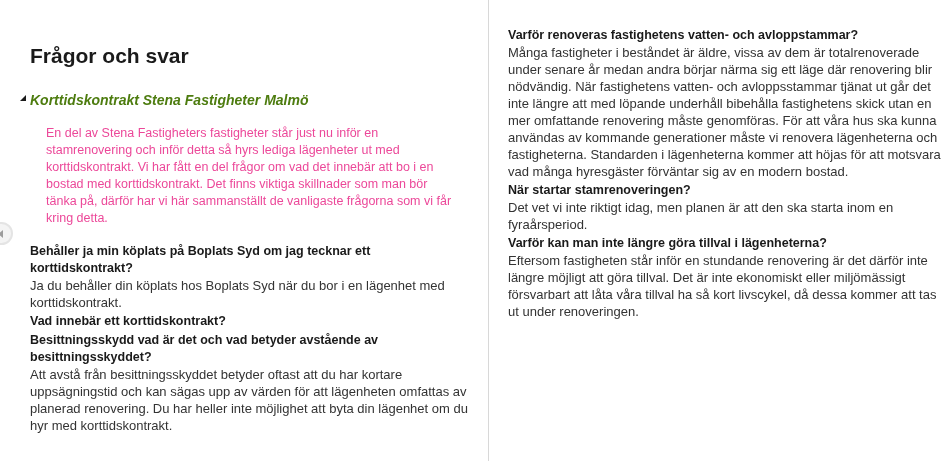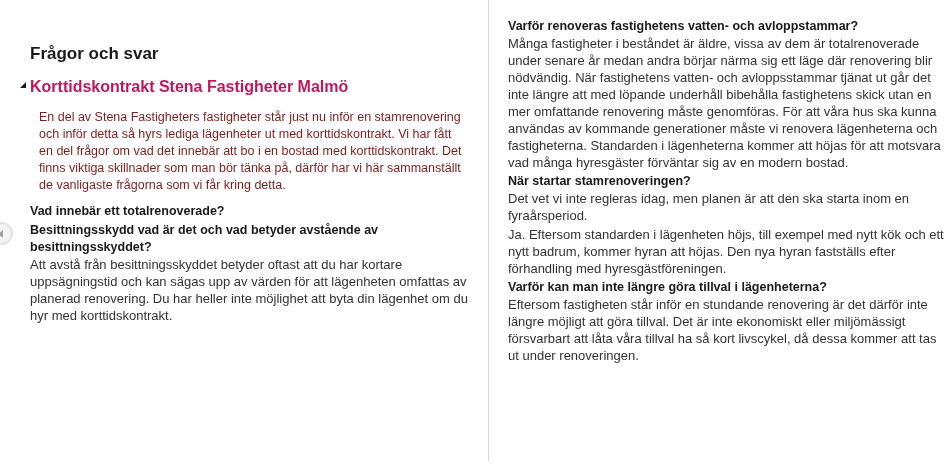--- a/index.html
+++ b/index.html
@@ -9,34 +9,34 @@
     background: #ffffff; overflow: hidden; color: #333333;
   }
   .divider {
     position: absolute; left: 488px; top: 0; width: 1px; height: 461px;
     background: #d8d8d8;
   }
   .col { position: absolute; }
   .col-left  { left: 30px;  top: 44px; width: 441px; }
   .col-right { left: 508px; top: 10px; width: 438px; }
   .page-title {
-    margin: 0 0 14px 0; font-size: 17px; font-weight: bold; color: #1a1a1a;
+    margin: 0 0 23px 0; font-size: 21px; font-weight: bold; color: #1a1a1a;
   }
   .section-head {
     position: relative; margin: 0 0 13px 0; cursor: pointer;
   }
-  .section-title { font-size: 16px; font-weight: bold; color: #be185d; }
+  .section-title { font-size: 14px; font-weight: bold; color: #4d7c0f; font-style: italic; }
   .tri-icon {
     position: absolute; left: -10px; top: 4px; width: 6px; height: 6px;
     background: #1a1a1a;
     clip-path: polygon(100% 0, 100% 100%, 0 100%);
   }
-  .intro { margin: 9px; font-size: 12.5px; line-height: 17px; color: #7f1d1d; }
+  .intro { margin: 16px; font-size: 12.5px; line-height: 17px; color: #ec4899; }
   .qa { margin-top: 2px; }
-  .col-right .qa:first-child { margin-top: 8px; }
+  .col-right .qa:first-child { margin-top: 17px; }
   .question {
     margin: 0; font-size: 12.5px; line-height: 17px;
     font-weight: bold; color: #1a1a1a;
   }
   .answer-wrap p {
     margin: 0; font-size: 13px; line-height: 17px; color: #333333;
   }
   .prev-btn {
     position: absolute; left: -10px; top: 222px; width: 23px; height: 23px;
     border-radius: 50%; border: 2px solid #e4e4e4; background: #f4f4f4;
@@ -64,23 +64,29 @@
     <h1 class="page-title">Frågor och svar</h1>
 
     <div class="section-head">
       <span class="tri-icon"></span>
       <span class="section-title">Korttidskontrakt Stena Fastigheter Malmö</span>
     </div>
 
     <p class="intro">En del av Stena Fastigheters fastigheter står just nu inför en stamrenovering och inför detta så hyrs lediga lägenheter ut med korttidskontrakt. Vi har fått en del frågor om vad det innebär att bo i en bostad med korttidskontrakt. Det finns viktiga skillnader som man bör tänka på, därför har vi här sammanställt de vanligaste frågorna som vi får kring detta.</p>
 
     <div>
+  <div class="qa">
+    <h3 class="question">Behåller ja min köplats på Boplats Syd om jag tecknar ett korttidskontrakt?</h3>
+    <div class="answer-wrap">
+            <p>Ja du behåller din köplats hos Boplats Syd när du bor i en lägenhet med korttidskontrakt.</p>
+          </div>
+  </div>
 
   <div class="qa">
-    <h3 class="question">Vad innebär ett totalrenoverade?</h3>
+    <h3 class="question">Vad innebär ett korttidskontrakt?</h3>
   </div>
 
   <div class="qa">
     <h3 class="question">Besittningsskydd vad är det och vad betyder avstående av besittningsskyddet?</h3>
     <div class="answer-wrap">
             <p>Att avstå från besittningsskyddet betyder oftast att du har kortare uppsägningstid och kan sägas upp av värden för att lägenheten omfattas av planerad renovering. Du har heller inte möjlighet att byta din lägenhet om du hyr med korttidskontrakt.</p>
           </div>
   </div>
 
 </div>
@@ -91,28 +97,25 @@
   <div class="qa">
     <h3 class="question">Varför renoveras fastighetens vatten- och avloppstammar?</h3>
     <div class="answer-wrap">
             <p>Många fastigheter i beståndet är äldre, vissa av dem är totalrenoverade under senare år medan andra börjar närma sig ett läge där renovering blir nödvändig. När fastighetens vatten- och avloppsstammar tjänat ut går det inte längre att med löpande underhåll bibehålla fastighetens skick utan en mer omfattande renovering måste genomföras. För att våra hus ska kunna användas av kommande generationer måste vi renovera lägenheterna och fastigheterna. Standarden i lägenheterna kommer att höjas för att motsvara vad många hyresgäster förväntar sig av en modern bostad.</p>
           </div>
   </div>
 
   <div class="qa">
     <h3 class="question">När startar stamrenoveringen?</h3>
     <div class="answer-wrap">
-            <p>Det vet vi inte regleras idag, men planen är att den ska starta inom en fyraårsperiod.</p>
+            <p>Det vet vi inte riktigt idag, men planen är att den ska starta inom en fyraårsperiod.</p>
           </div>
   </div>
 
   <div class="qa">
-    <div class="answer-wrap">
-            <p>Ja. Eftersom standarden i lägenheten höjs, till exempel med nytt kök och ett nytt badrum, kommer hyran att höjas. Den nya hyran fastställs efter förhandling med hyresgästföreningen.</p>
-          </div>
   </div>
 
   <div class="qa">
     <h3 class="question">Varför kan man inte längre göra tillval i lägenheterna?</h3>
     <div class="answer-wrap">
             <p>Eftersom fastigheten står inför en stundande renovering är det därför inte längre möjligt att göra tillval. Det är inte ekonomiskt eller miljömässigt försvarbart att låta våra tillval ha så kort livscykel, då dessa kommer att tas ut under renoveringen.</p>
           </div>
   </div>
 
   <div class="qa">

